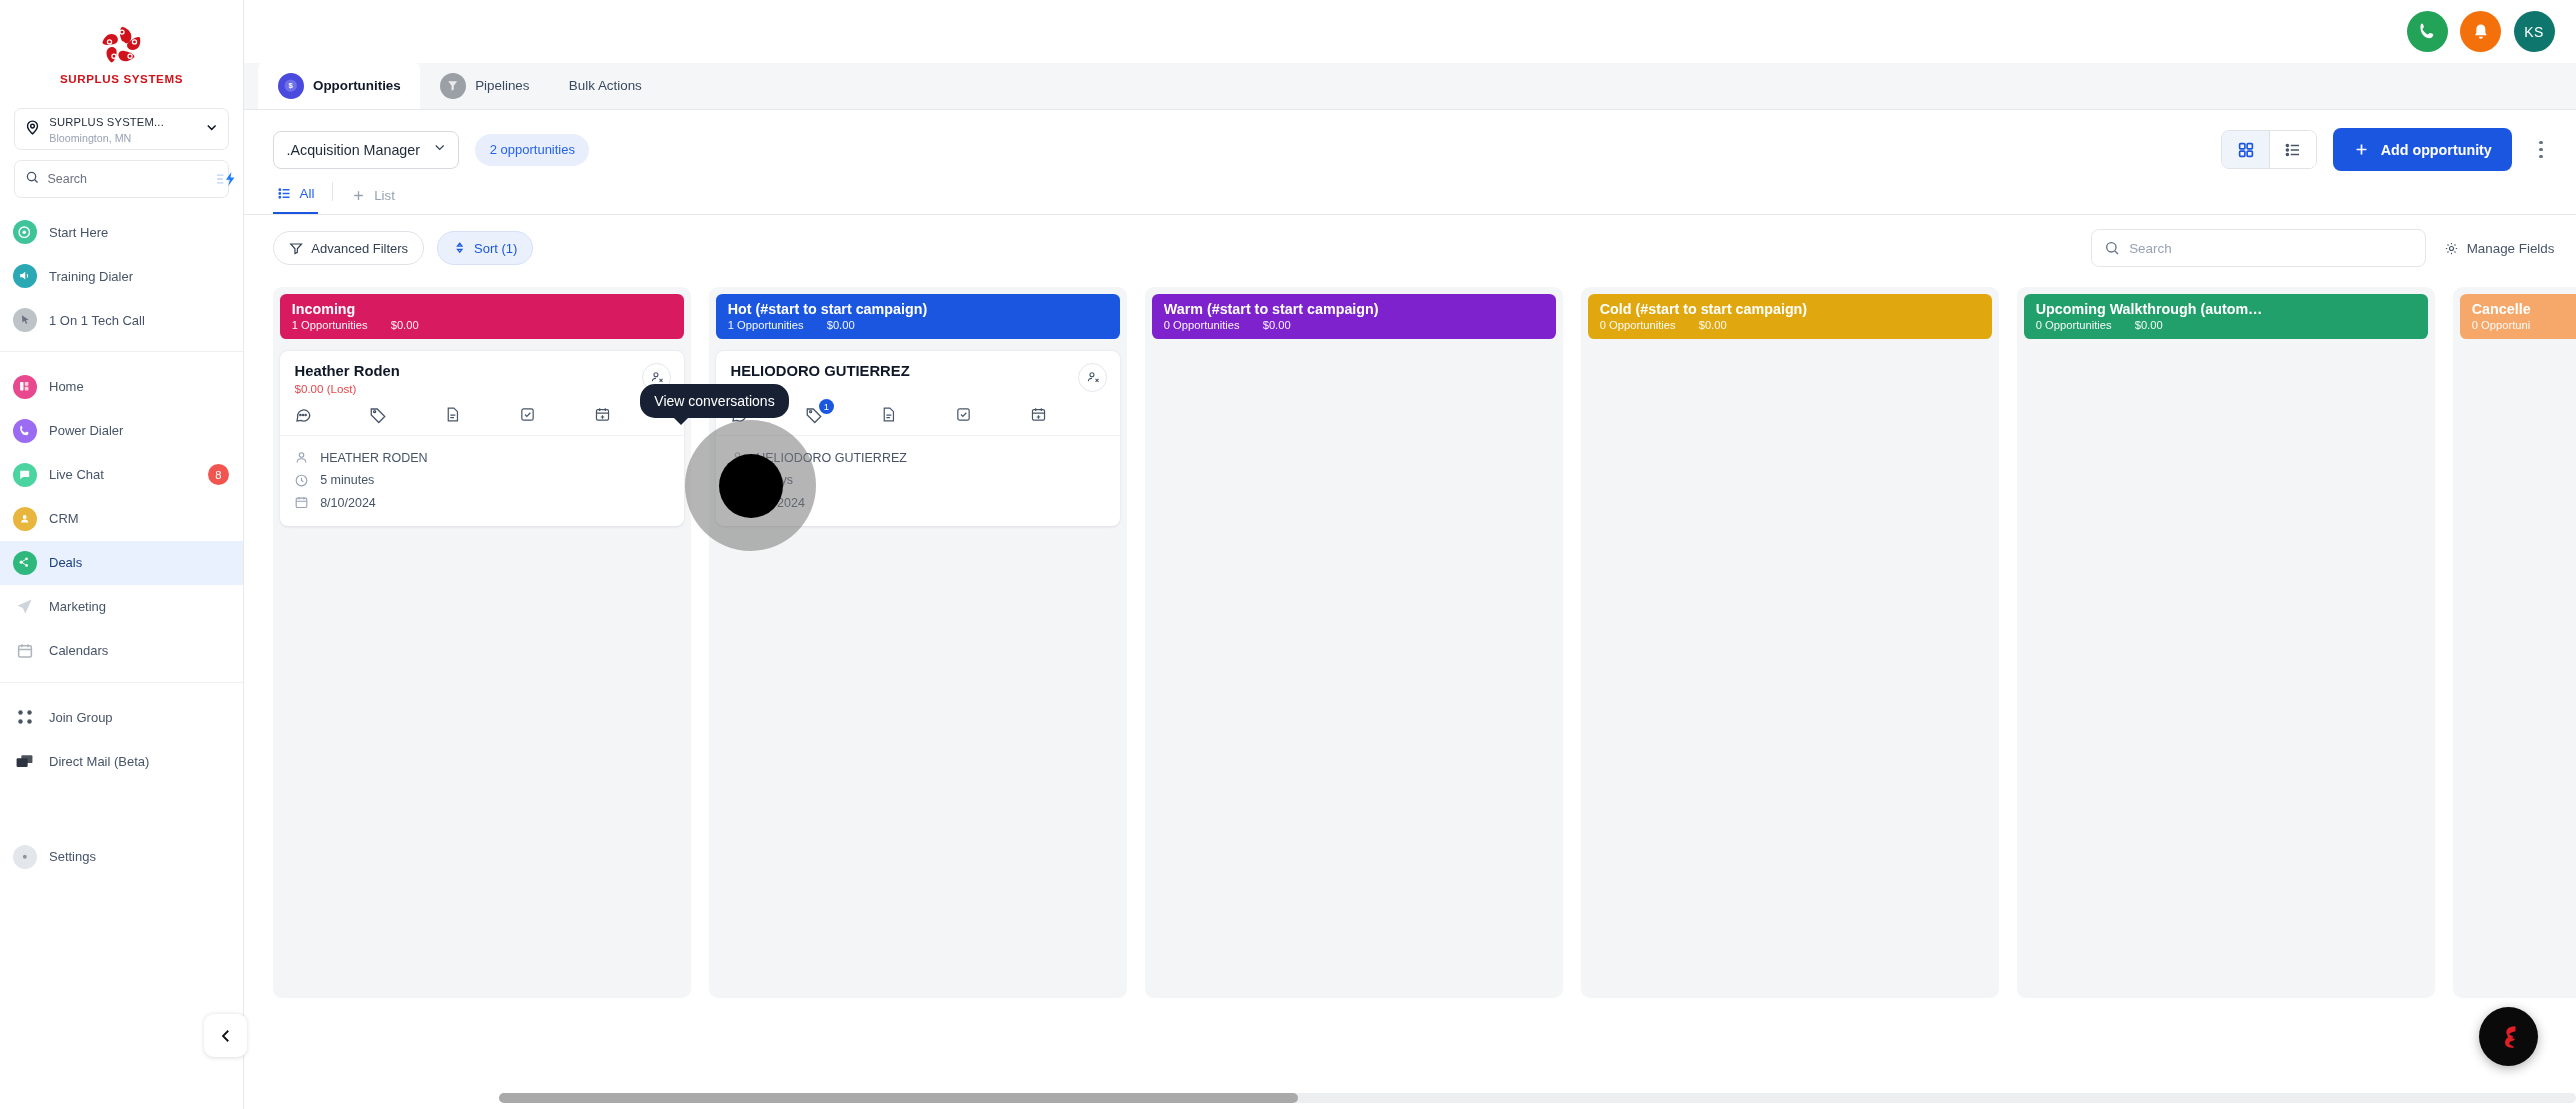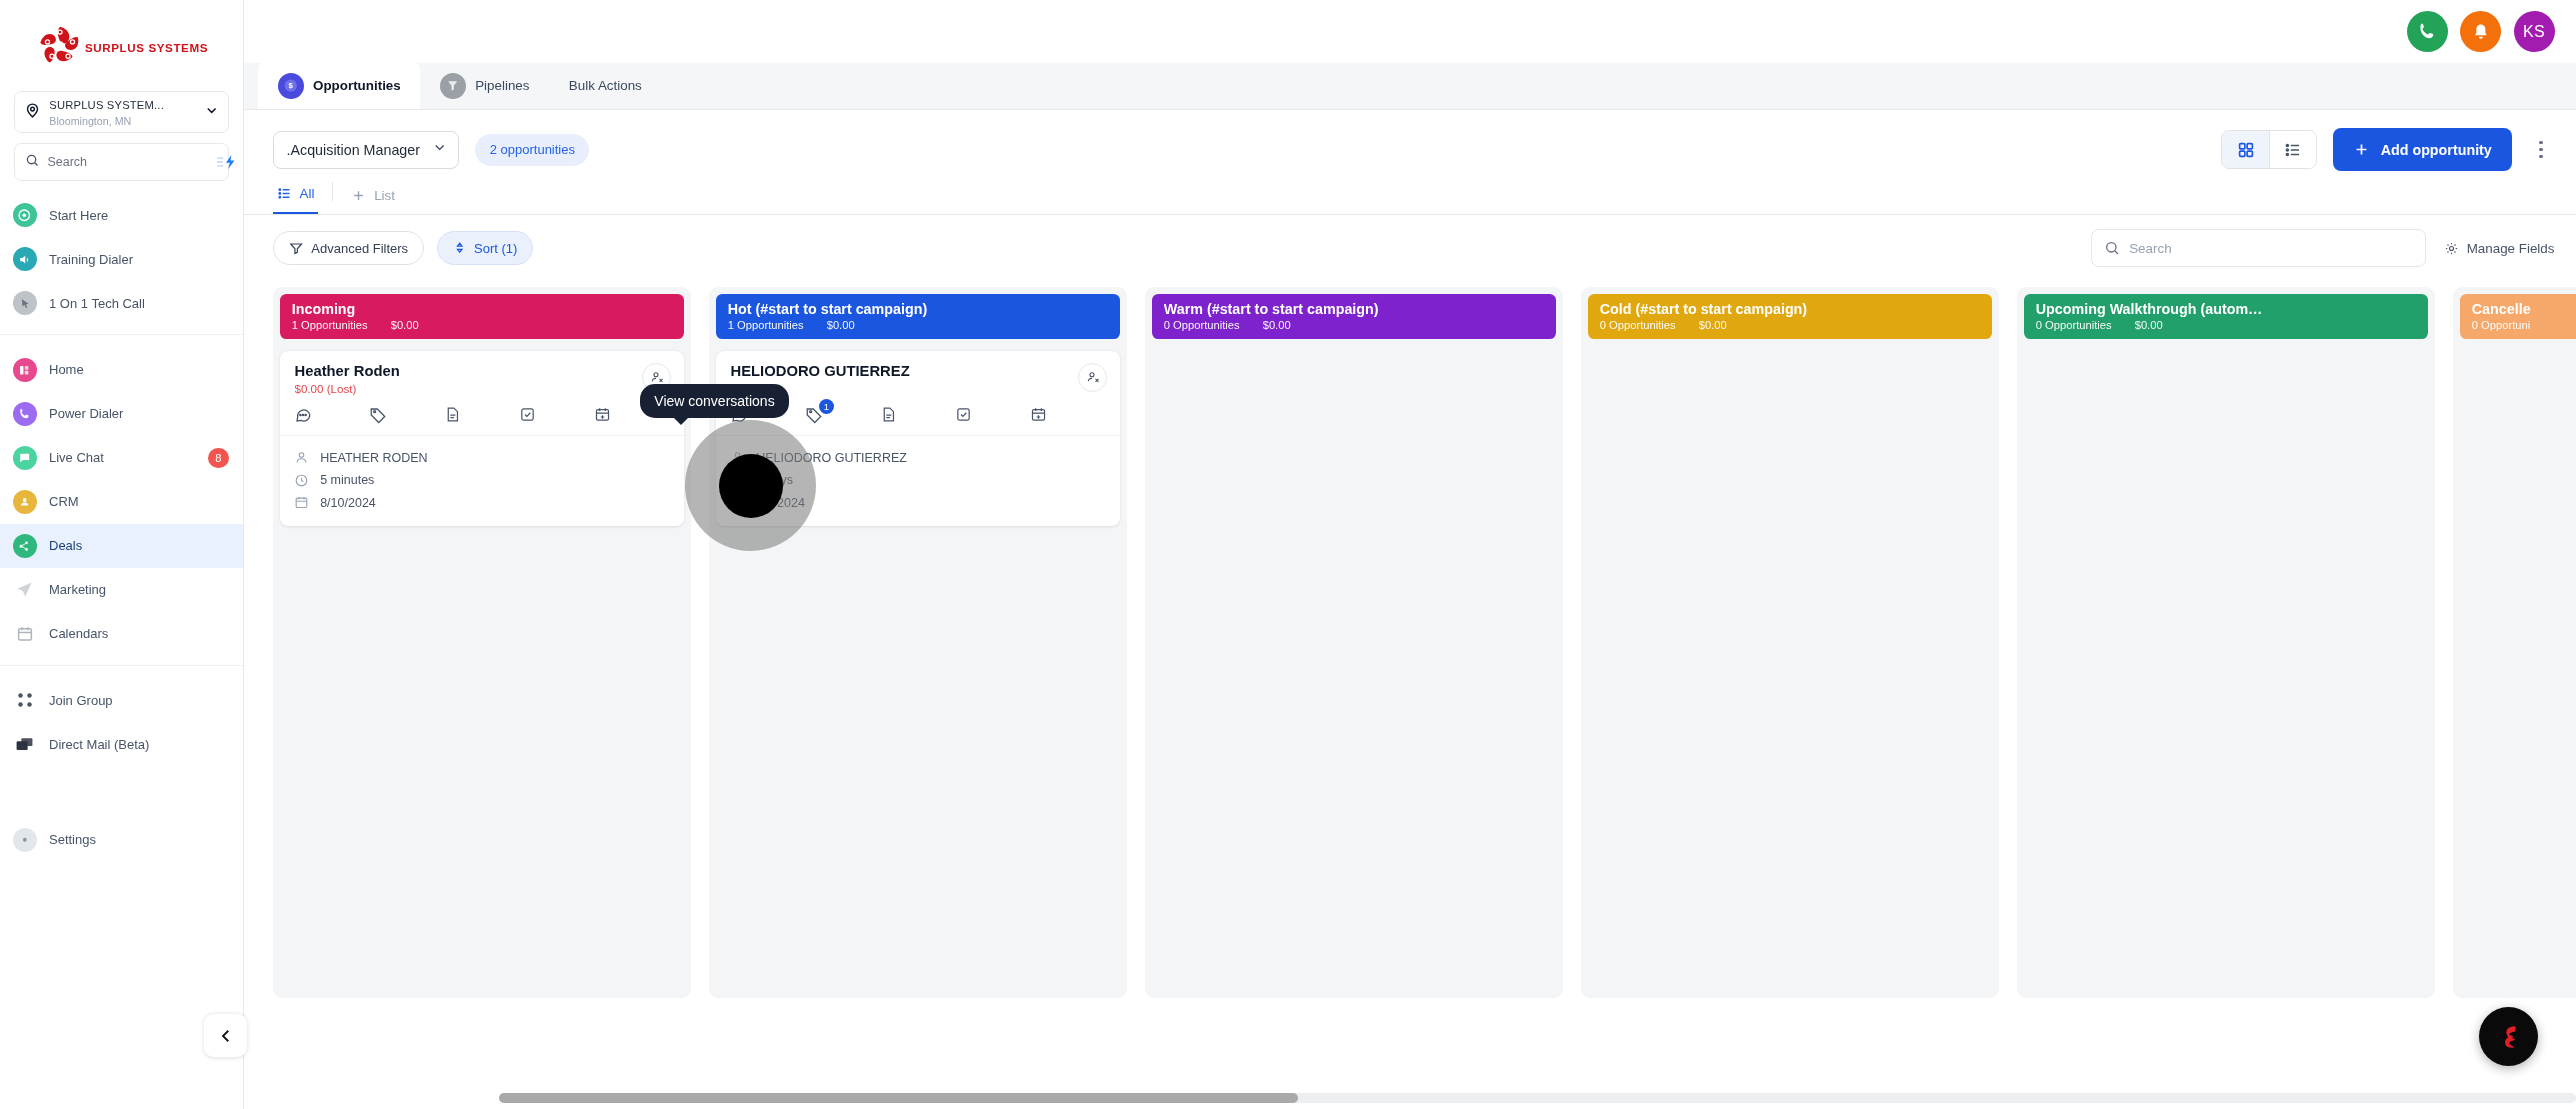--- a/index.html
+++ b/index.html
@@ -11,21 +11,21 @@
   }
   .app { display: flex; width: 2576px; height: 1109px; position: relative; }
 
   
   .sidebar {
     width: 244px; height: 1109px; background: #fff;
     border-right: 0.9px solid #e6e8ec;
     display: flex; flex-direction: column;
     position: relative; flex: 0 0 244px;
   }
-  .logo-wrap { padding: 23px 16px 16px; display: flex; flex-direction: row;
+  .logo-wrap { padding: 23px 16px 16px; display: flex; flex-direction: column;
     align-items: center; justify-content: center; }
   .logo-mark { width: 50px; height: 45px; position: relative; }
   .logo-text { font-size: 11.6px; font-weight: bold; color: #d0121a;
     letter-spacing: 0.6px; margin-top: 3.6px; }
 
   .loc-box {
     margin: 7.2px 14.3px 0; height: 42px; border: 0.9px solid #e6e8ec; border-radius: 7.2px;
     display: flex; align-items: center; padding: 0 9px; gap: 8px; background:#fff;
   }
   .loc-texts { flex: 1; min-width: 0; }
@@ -72,22 +72,22 @@
   }
 
   
   .main { flex: 1; display: flex; flex-direction: column;
     background: #fff; min-width: 0; }
 
   .topbar { height: 63px; display: flex; align-items: center;
     justify-content: flex-end; padding: 0 21.5px; gap: 12.5px; background: #fff; }
   .circ-btn { width: 41px; height: 41px; border-radius: 50%;
     display: flex; align-items: center; justify-content: center; cursor: pointer; }
-  .avatar { width: 41px; height: 41px; border-radius: 50%; background: #a21caf;
-    color: #fff; font-size: 16px; display: flex; align-items: center;
+  .avatar { width: 41px; height: 41px; border-radius: 50%; background: #0f766e;
+    color: #fff; font-size: 14px; display: flex; align-items: center;
     justify-content: center; cursor: pointer; letter-spacing: 0.4px; }
 
   .tabbar { height: 47px; background: #f5f6f8;
     border-bottom: 0.9px solid #e6e8ec; display: flex; align-items: flex-end;
     padding-left: 14.3px; }
   .tab { height: 47px; display: flex; align-items: center; gap: 9px;
     padding: 0 19.7px; font-size: 13.4px; color: #3a4a5e; cursor: pointer; }
   .tab.active { background: #fff; border-radius: 7.2px 7.2px 0 0; font-weight: bold;
     color: #101828; }
   .tab .tic { width: 26px; height: 26px; border-radius: 50%;

